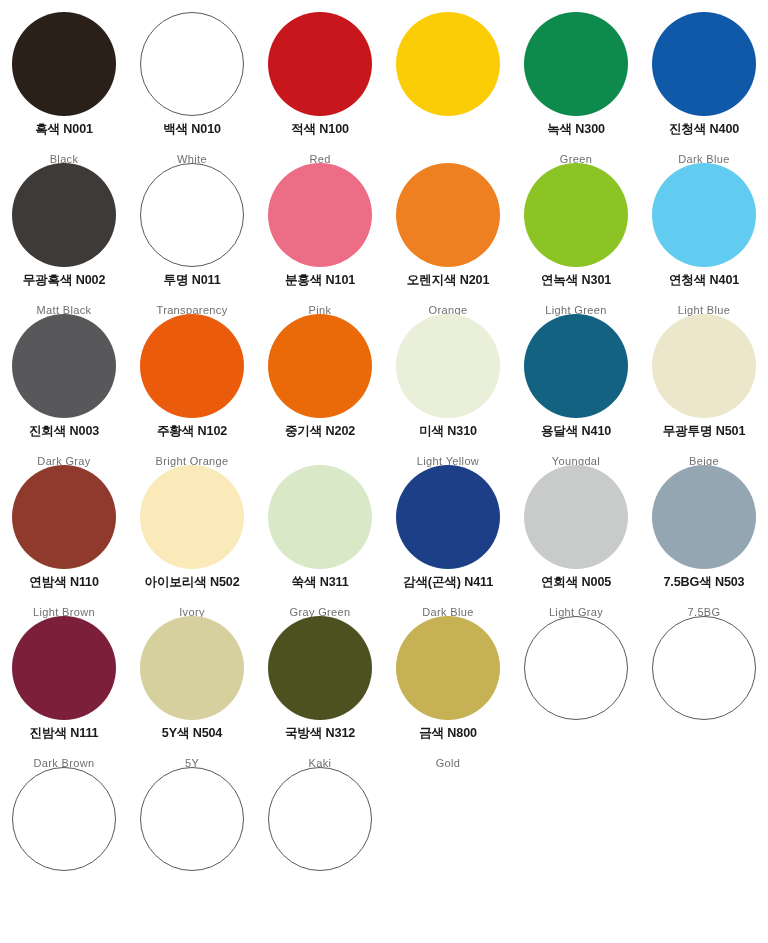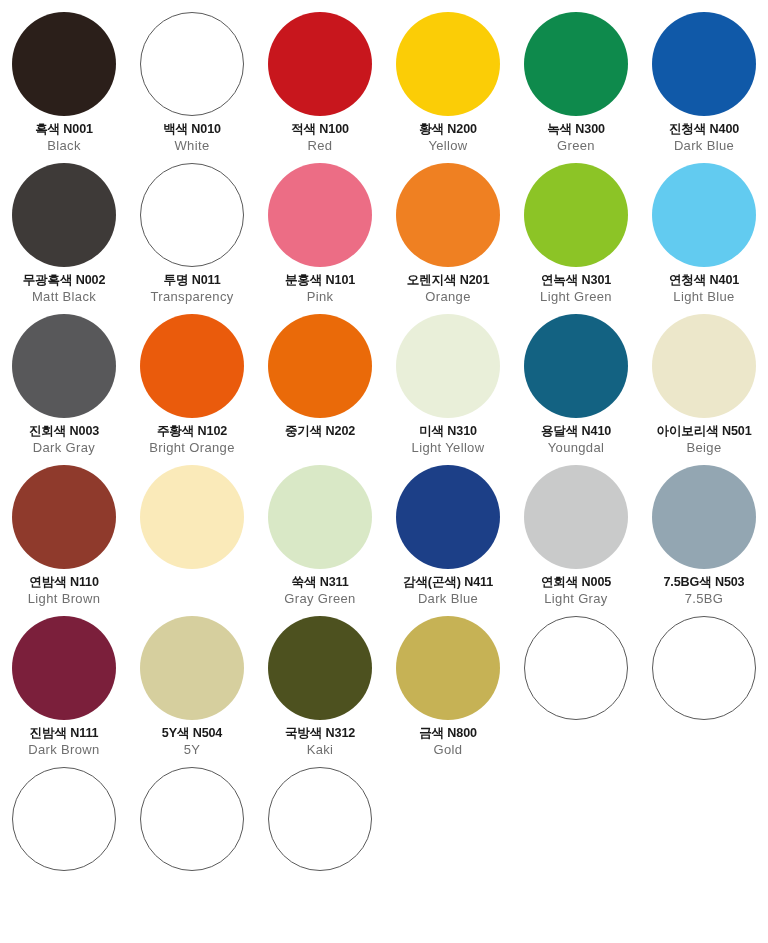--- a/index.html
+++ b/index.html
@@ -51,24 +51,24 @@
   .label-ko {
     display: block;
     font-size: 12.6px;
     font-weight: bold;
     color: #1a1a1a;
     letter-spacing: -0.15px;
     white-space: nowrap;
   }
   .label-en {
     display: block;
-    font-size: 13px;
+    font-size: 11px;
     font-weight: normal;
     color: #6f6f6f;
-    margin-top: 3px;
+    margin-top: 18px;
     letter-spacing: 0.35px;
     white-space: nowrap;
   }
   .label-en:empty {
     display: none;
   }
 </style>
 </head>
 <body>
 
@@ -89,24 +89,20 @@
     </div>
     <div class="swatch-cell">
       <div class="swatch-circle" style="background: rgb(200, 22, 29);"></div>
       <div class="swatch-labels">
         <span class="label-ko">적색 N100</span>
         <span class="label-en">Red</span>
       </div>
     </div>
     <div class="swatch-cell">
       <div class="swatch-circle" style="background: rgb(251, 205, 6);"></div>
-      <div class="swatch-labels">
-        <span class="label-ko">황색 N200</span>
-        <span class="label-en">Yellow</span>
-      </div>
     </div>
     <div class="swatch-cell">
       <div class="swatch-circle" style="background: rgb(14, 138, 76);"></div>
       <div class="swatch-labels">
         <span class="label-ko">녹색 N300</span>
         <span class="label-en">Green</span>
       </div>
     </div>
     <div class="swatch-cell">
       <div class="swatch-circle" style="background: rgb(16, 89, 168);"></div>
@@ -187,33 +183,37 @@
     <div class="swatch-cell">
       <div class="swatch-circle" style="background: rgb(19, 98, 130);"></div>
       <div class="swatch-labels">
         <span class="label-ko">용달색 N410</span>
         <span class="label-en">Youngdal</span>
       </div>
     </div>
     <div class="swatch-cell">
       <div class="swatch-circle" style="background: rgb(236, 231, 202);"></div>
       <div class="swatch-labels">
-        <span class="label-ko">아이보리색 N501</span>
+        <span class="label-ko">무광투명 N501</span>
         <span class="label-en">Beige</span>
       </div>
     </div>
     <div class="swatch-cell">
       <div class="swatch-circle" style="background: rgb(143, 58, 44);"></div>
       <div class="swatch-labels">
         <span class="label-ko">연밤색 N110</span>
         <span class="label-en">Light Brown</span>
       </div>
     </div>
     <div class="swatch-cell">
       <div class="swatch-circle" style="background: rgb(250, 234, 185);"></div>
+      <div class="swatch-labels">
+        <span class="label-ko">아이보리색 N502</span>
+        <span class="label-en">Ivory</span>
+      </div>
     </div>
     <div class="swatch-cell">
       <div class="swatch-circle" style="background: rgb(217, 232, 198);"></div>
       <div class="swatch-labels">
         <span class="label-ko">쑥색 N311</span>
         <span class="label-en">Gray Green</span>
       </div>
     </div>
     <div class="swatch-cell">
       <div class="swatch-circle" style="background: rgb(28, 63, 135);"></div>

